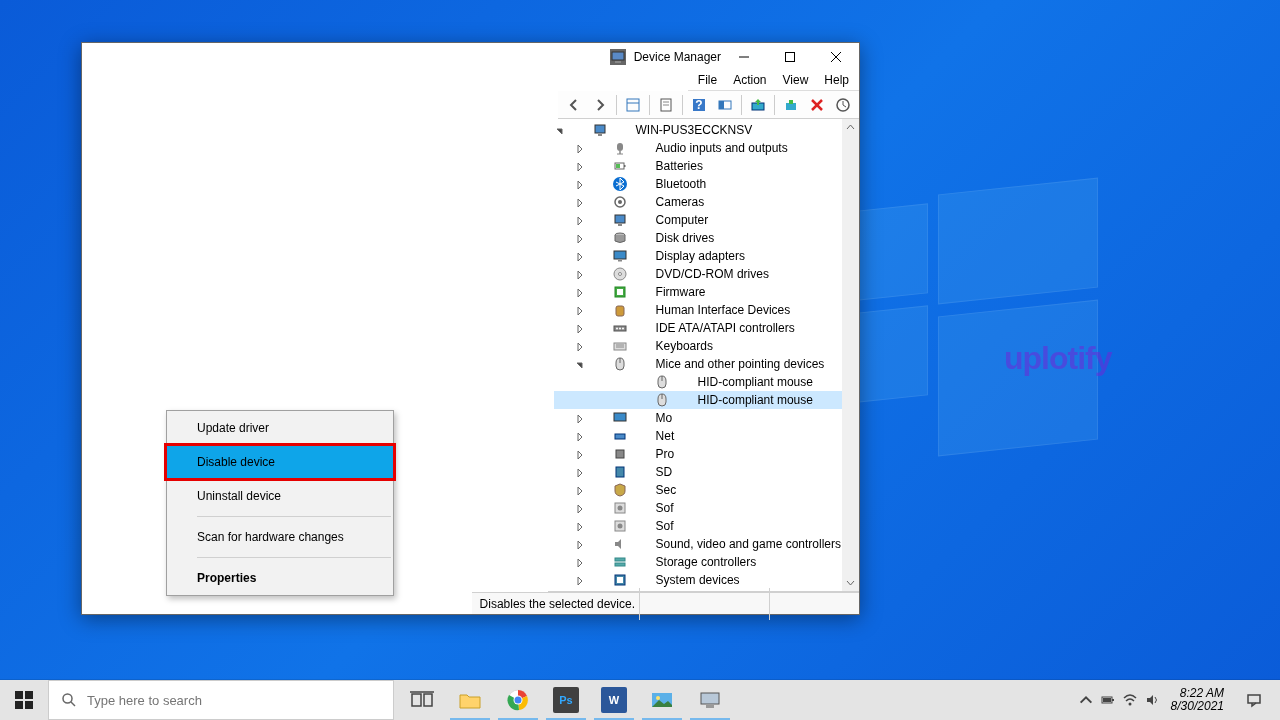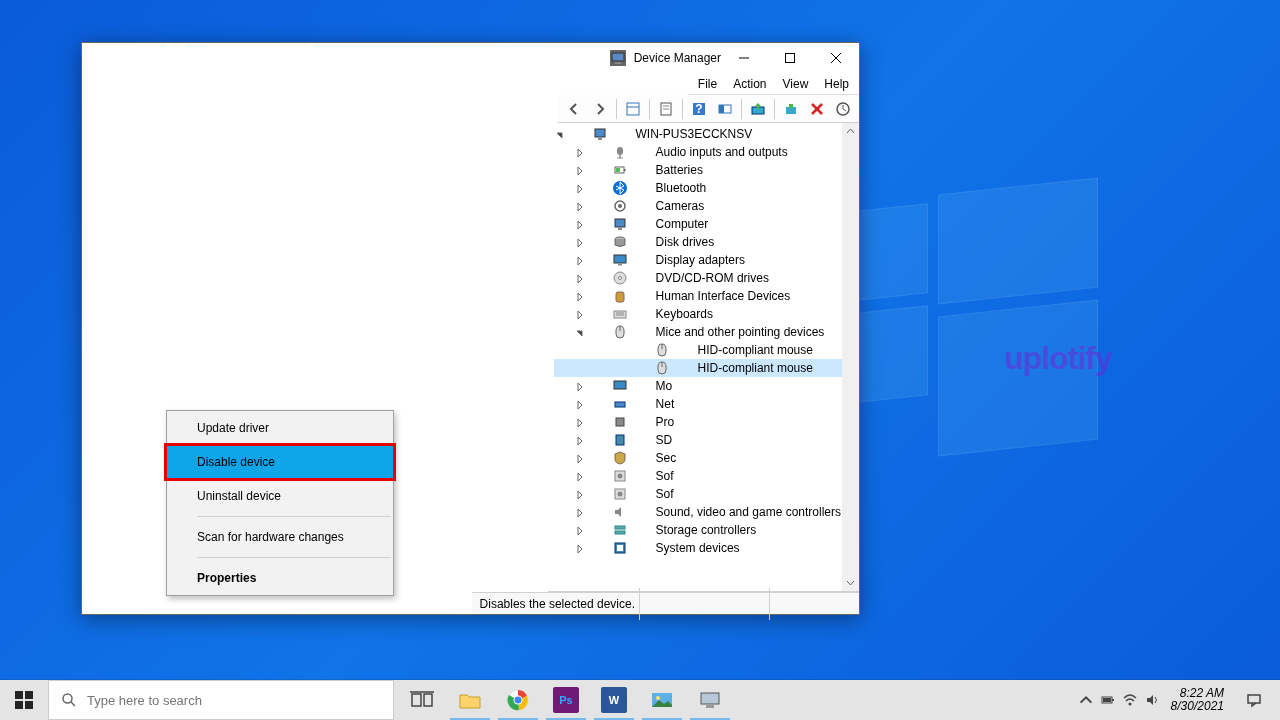--- a/index.html
+++ b/index.html
@@ -326,24 +326,54 @@
             <span>DVD/CD-ROM drives</span>
           </div>
           <div class="tree-row cat-row">
             <span class="expander">
               <svg viewBox="0 0 9 9">
                 <path d="M3 1 L7 5 L3 9 Z" fill="none" stroke="#666"></path>
               </svg>
             </span>
             <span class="dev-icon">
               <svg viewBox="0 0 16 16">
+                <rect x="3" y="3" width="10" height="10" fill="#4a4" stroke="#282"></rect>
+                <rect x="5" y="5" width="6" height="6" fill="#fff"></rect>
+              </svg>
+            </span>
+            <span>Firmware</span>
+          </div>
+          <div class="tree-row cat-row">
+            <span class="expander">
+              <svg viewBox="0 0 9 9">
+                <path d="M3 1 L7 5 L3 9 Z" fill="none" stroke="#666"></path>
+              </svg>
+            </span>
+            <span class="dev-icon">
+              <svg viewBox="0 0 16 16">
                 <rect x="4" y="4" width="8" height="10" rx="2" fill="#cd9a3a" stroke="#865"></rect>
               </svg>
             </span>
             <span>Human Interface Devices</span>
+          </div>
+          <div class="tree-row cat-row">
+            <span class="expander">
+              <svg viewBox="0 0 9 9">
+                <path d="M3 1 L7 5 L3 9 Z" fill="none" stroke="#666"></path>
+              </svg>
+            </span>
+            <span class="dev-icon">
+              <svg viewBox="0 0 16 16">
+                <rect x="2" y="6" width="12" height="5" fill="#888" stroke="#555"></rect>
+                <circle cx="5" cy="8.5" r="1" fill="#fff"></circle>
+                <circle cx="8" cy="8.5" r="1" fill="#fff"></circle>
+                <circle cx="11" cy="8.5" r="1" fill="#fff"></circle>
+              </svg>
+            </span>
+            <span>IDE ATA/ATAPI controllers</span>
           </div>
           <div class="tree-row cat-row">
             <span class="expander">
               <svg viewBox="0 0 9 9">
                 <path d="M3 1 L7 5 L3 9 Z" fill="none" stroke="#666"></path>
               </svg>
             </span>
             <span class="dev-icon">
               <svg viewBox="0 0 16 16">
                 <rect x="2" y="5" width="12" height="7" fill="#ddd" stroke="#888"></rect>
@@ -591,21 +621,21 @@
           <circle cx="13" cy="13" r="10" fill="#fff"></circle>
           <circle cx="13" cy="13" r="10" fill="none" stroke="#ddd"></circle>
           <path d="M13 3 A10 10 0 0 1 22 9 L13 13 Z" fill="#ea4335"></path>
           <path d="M22 9 A10 10 0 0 1 14 23 L13 13 Z" fill="#fbbc05"></path>
           <path d="M14 23 A10 10 0 0 1 4 8 L13 13 Z" fill="#34a853"></path>
           <circle cx="13" cy="13" r="4.5" fill="#fff"></circle>
           <circle cx="13" cy="13" r="3.5" fill="#4285f4"></circle>
         </svg>
       </div>
     <div class="tico active">
-        <div class="app-box" style="background:#701a75;color:#31a8ff;">Ps</div>
+        <div class="app-box" style="background:#404040;color:#31a8ff;">Ps</div>
       </div>
     <div class="tico active">
         <div class="app-box" style="background:#2b579a;">W</div>
       </div>
     <div class="tico active">
         <svg viewBox="0 0 26 26">
           <rect x="3" y="6" width="20" height="14" fill="#5bb0e8"></rect>
           <circle cx="9" cy="11" r="2" fill="#ffe36b"></circle>
           <path d="M3 20 L10 13 L15 17 L19 14 L23 18 L23 20 Z" fill="#3a8040"></path>
         </svg>

